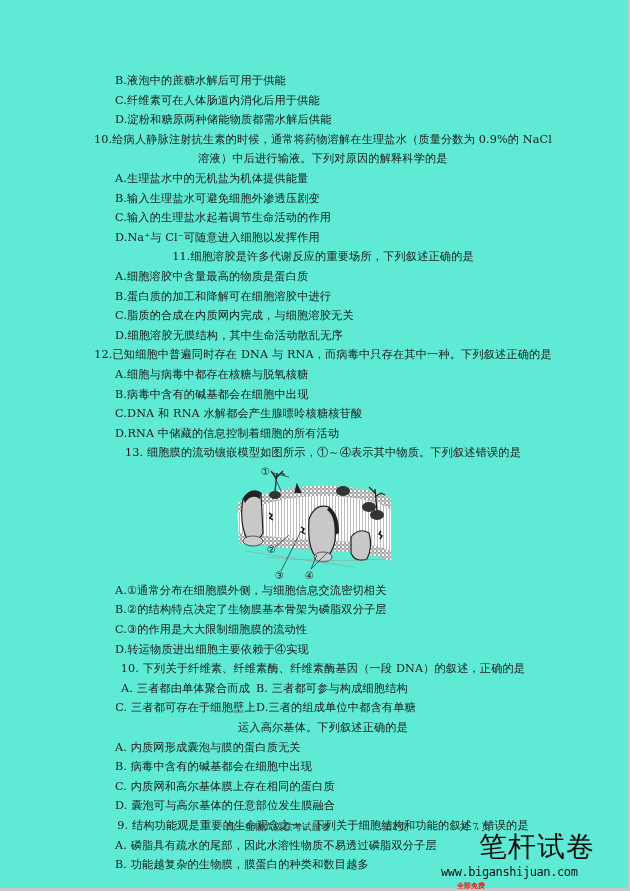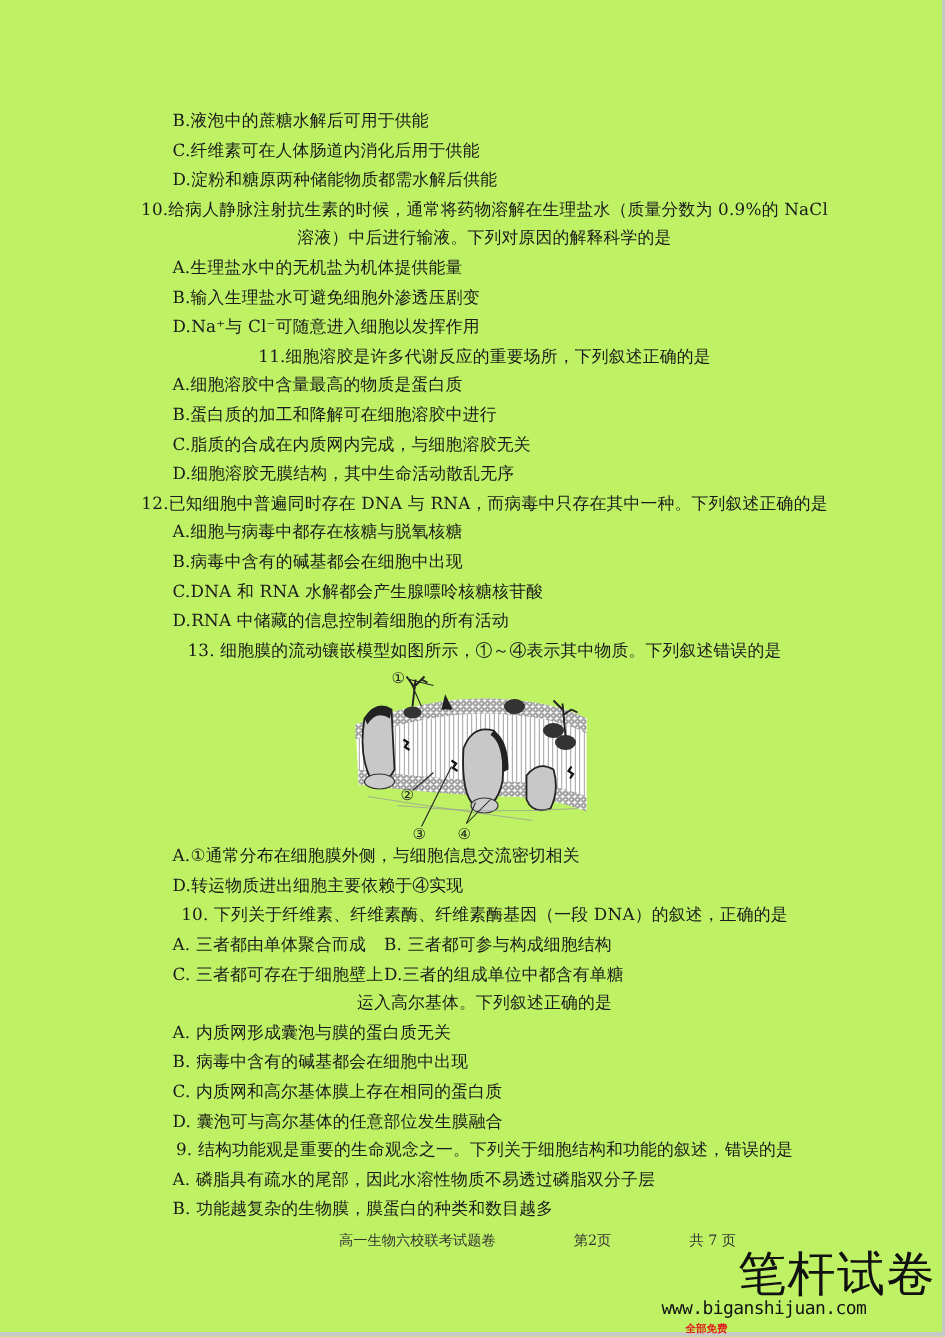--- a/index.html
+++ b/index.html
@@ -4,49 +4,49 @@
 <style>
   html, body { margin:0; padding:0; }
   body {
     width:630px; height:891px; position:relative; overflow:hidden;
     background:#c8c8c8;
     font-family:"DejaVu Serif","Liberation Serif",serif;
     color:#1a1a1a;
   }
   .page {
     position:absolute; left:0; top:0; width:628px; height:888px;
-    background:#bef264;
+    background:#5eead4;
   }
   .content {
     position:absolute; left:93px; top:71px; width:460px;
   }
   .line {
     height:19.6px; line-height:19.6px; font-size:11.2px;
     white-space:nowrap; letter-spacing:0.15px;
   }
   .q { padding-left:0;text-align:center; }
   .opt { padding-left:22px; }
   .opt-row { display:flex; }
-  .opt-row .cell { width:140px; }
+  .opt-row .cell { width:140px;text-align:center; }
   .opt-row .cell.first { padding-left:22px; width:141px; }
   .figure {
     position:relative; height:118px; margin:0;
   }
   .figure svg { position:absolute; left:142px; top:0; }
   .footer {
     position:absolute; left:187px; top:821px; font-size:9.5px; color:#333;
     white-space:nowrap;
   }
   .footer span { margin-right:10px;padding-left:39px; }
   .watermark {
     position:absolute; left:455px; top:830px; width:170px; height:55px;
   }
   .wm-title {
-    position:absolute; left:37px; top:-2px; font-family:Liberation Serif, serif;
-    font-size:32px; color:#111; letter-spacing:1px; white-space:nowrap;
+    position:absolute; left:24px; top:-2px; font-family:Liberation Serif, serif;
+    font-size:28px; color:#111; letter-spacing:1px; white-space:nowrap;
   }
   .wm-free {
     position:absolute; left:2px; top:22px; font-size:7px; color:#e02020;
     font-family:"DejaVu Sans",sans-serif; white-space:nowrap; font-weight:bold;margin-top:29px;
   }
   .wm-url {
     position:absolute; left:-14px; top:35px; font-family:"DejaVu Sans Mono","Liberation Mono",monospace;
     font-size:12px; color:#111; white-space:nowrap; letter-spacing:-0.4px;
   }
 </style>
@@ -57,20 +57,21 @@
   <div class="content">
 
     <div class="line opt">B.液泡中的蔗糖水解后可用于供能</div>
     <div class="line opt">C.纤维素可在人体肠道内消化后用于供能</div>
     <div class="line opt">D.淀粉和糖原两种储能物质都需水解后供能</div>
 
     <div class="line q">10.给病人静脉注射抗生素的时候，通常将药物溶解在生理盐水（质量分数为 0.9%的 NaCl</div>
     <div class="line q">溶液）中后进行输液。下列对原因的解释科学的是</div>
     <div class="line opt">A.生理盐水中的无机盐为机体提供能量</div>
     <div class="line opt">B.输入生理盐水可避免细胞外渗透压剧变</div>
+    <div class="line opt">C.输入的生理盐水起着调节生命活动的作用</div>
     <div class="line opt">D.Na⁺与 Cl⁻可随意进入细胞以发挥作用</div>
 
     <div class="line q">11.细胞溶胶是许多代谢反应的重要场所，下列叙述正确的是</div>
     <div class="line opt">A.细胞溶胶中含量最高的物质是蛋白质</div>
     <div class="line opt">B.蛋白质的加工和降解可在细胞溶胶中进行</div>
     <div class="line opt">C.脂质的合成在内质网内完成，与细胞溶胶无关</div>
     <div class="line opt">D.细胞溶胶无膜结构，其中生命活动散乱无序</div>
 
     <div class="line q">12.已知细胞中普遍同时存在 DNA 与 RNA，而病毒中只存在其中一种。下列叙述正确的是</div>
     <div class="line opt">A.细胞与病毒中都存在核糖与脱氧核糖</div>
@@ -126,20 +127,22 @@
         <line x1="76" y1="106" x2="82" y2="92" stroke="#222" stroke-width="0.7"></line>
         <line x1="76" y1="106" x2="92" y2="90" stroke="#222" stroke-width="0.7"></line>
 
         <text x="26" y="12" font-size="10" fill="#222" font-family="DejaVu Sans, sans-serif">①</text>
         <text x="32" y="90" font-size="10" fill="#222" font-family="DejaVu Sans, sans-serif">②</text>
         <text x="40" y="116" font-size="10" fill="#222" font-family="DejaVu Sans, sans-serif">③</text>
         <text x="70" y="116" font-size="10" fill="#222" font-family="DejaVu Sans, sans-serif">④</text>
       </svg>
     </div>
     <div class="line opt">A.①通常分布在细胞膜外侧，与细胞信息交流密切相关</div>
+    <div class="line opt">B.②的结构特点决定了生物膜基本骨架为磷脂双分子层</div>
+    <div class="line opt">C.③的作用是大大限制细胞膜的流动性</div>
     <div class="line opt">D.转运物质进出细胞主要依赖于④实现</div>
 
     <div class="line q">10. 下列关于纤维素、纤维素酶、纤维素酶基因（一段 DNA）的叙述，正确的是</div>
     <div class="line opt-row">
       <span class="cell first">A. 三者都由单体聚合而成</span>
       <span class="cell">B. 三者都可参与构成细胞结构</span>
     </div>
     <div class="line opt-row">
       <span class="cell first">C. 三者都可存在于细胞壁上</span>
       <span class="cell">D.三者的组成单位中都含有单糖</span>

